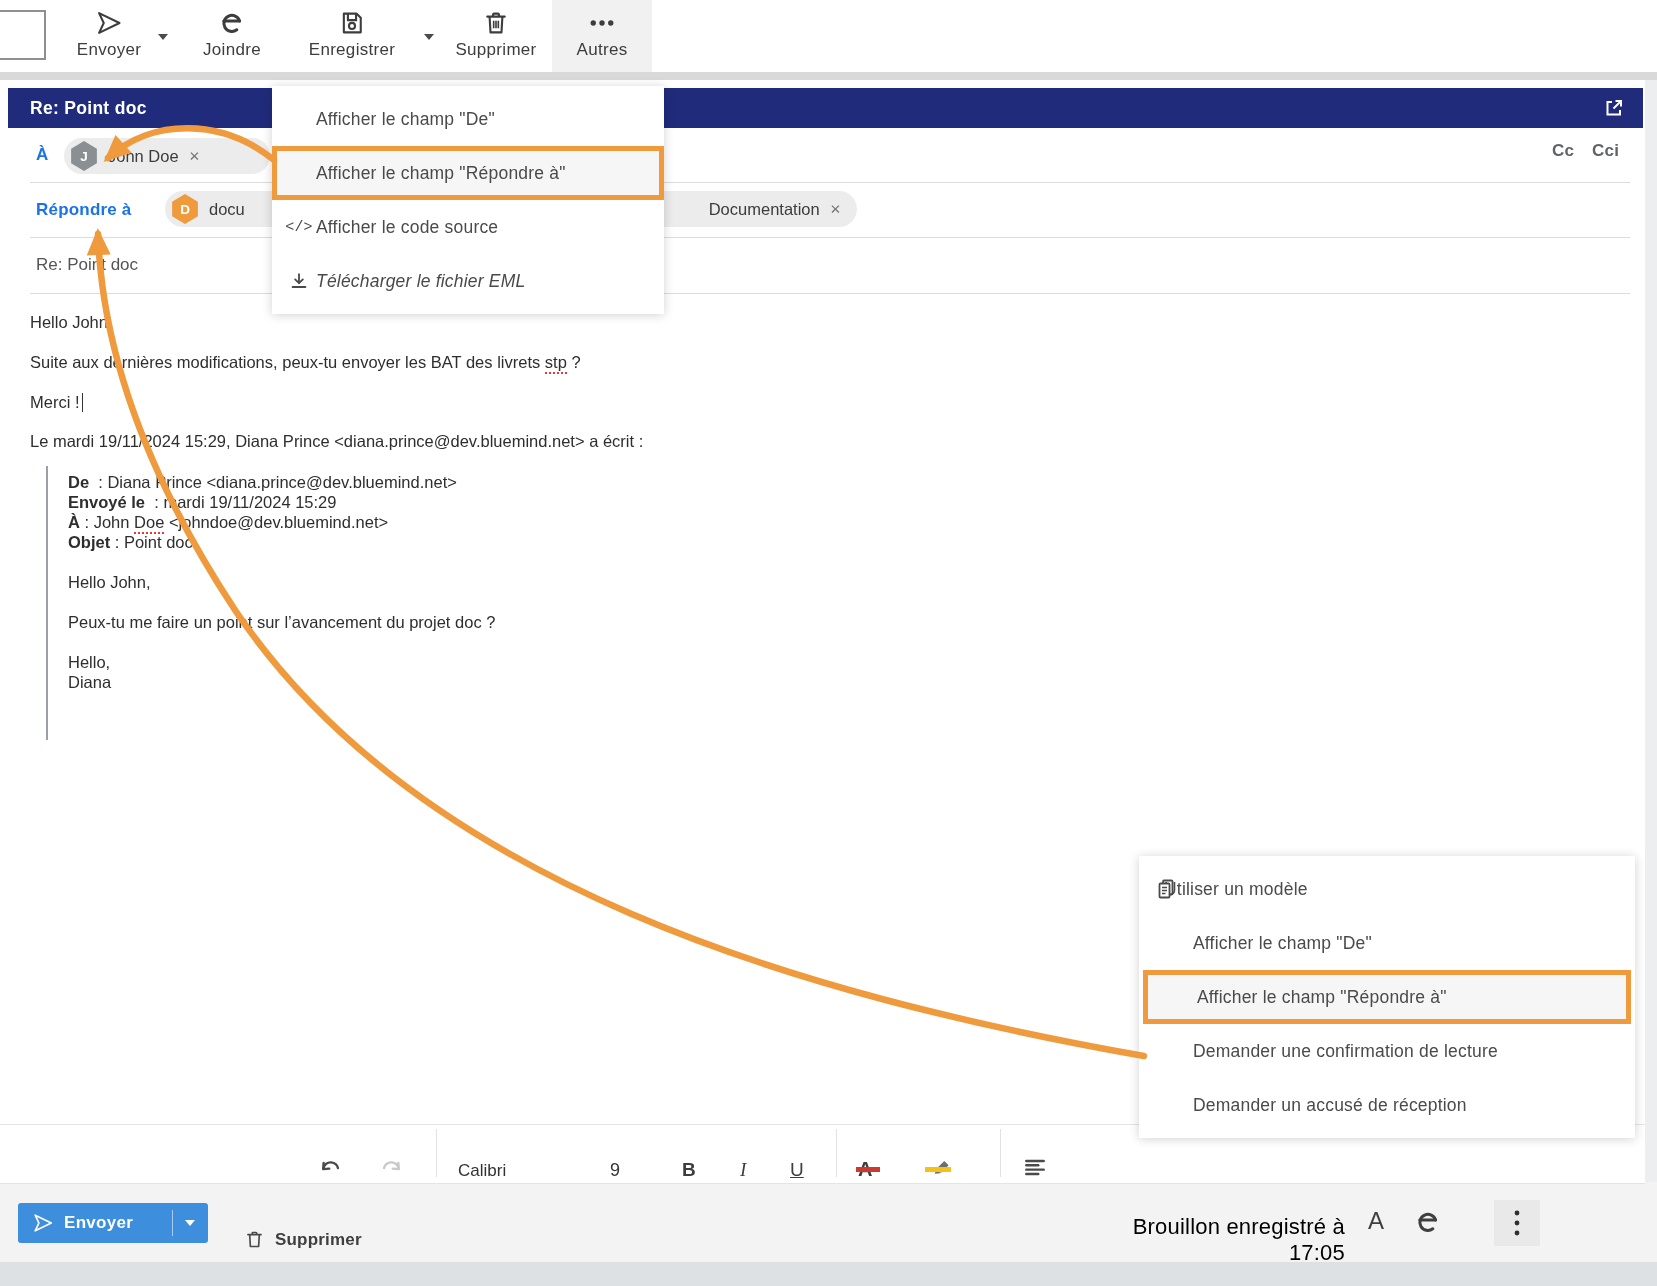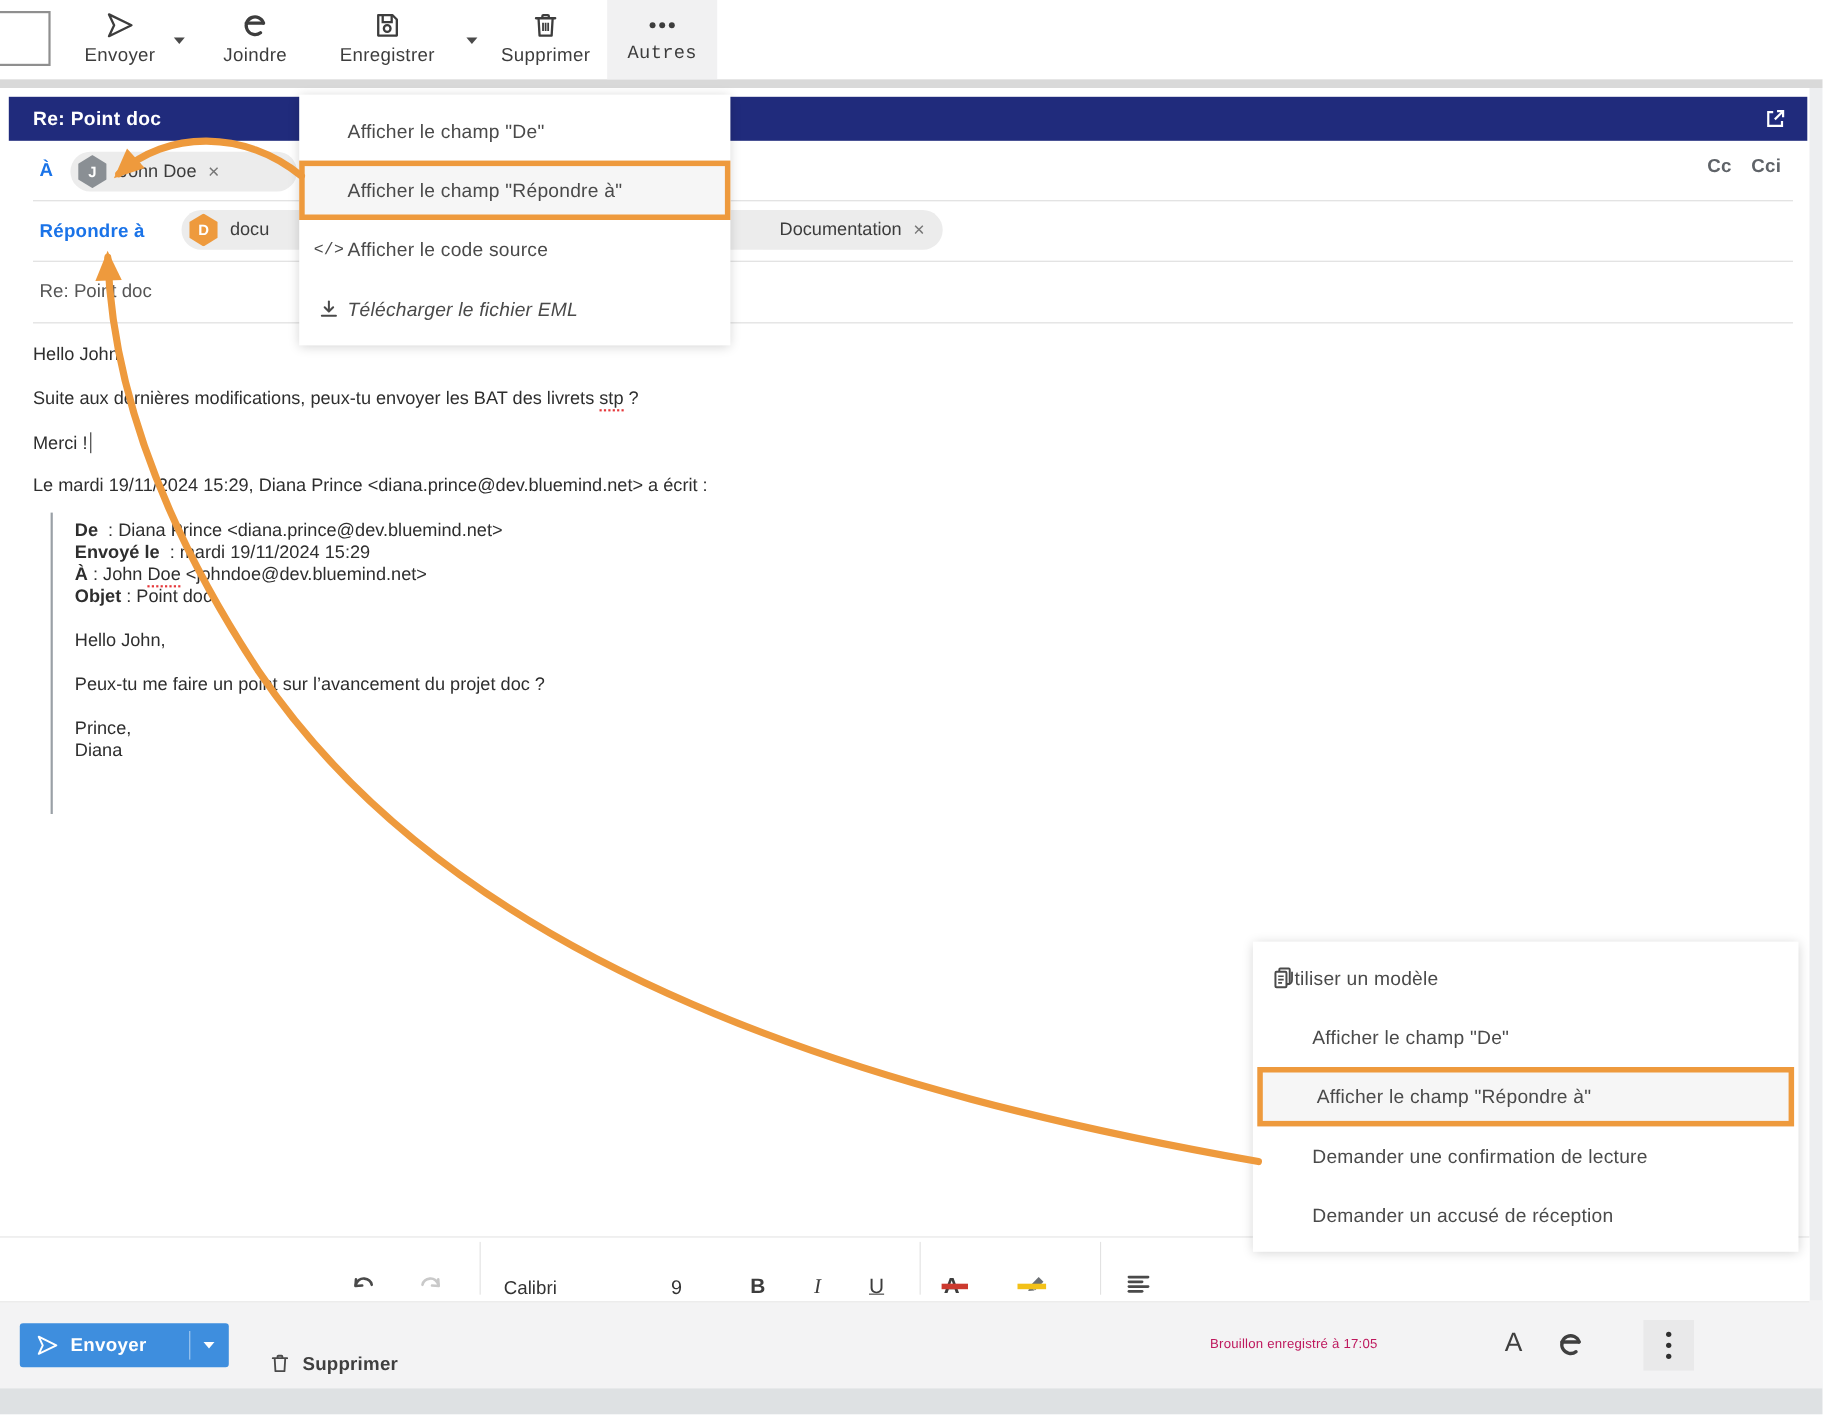--- a/index.html
+++ b/index.html
@@ -102,21 +102,21 @@
           <path d="M4.5 6.5 h15" stroke-linecap="round"></path>
           <path d="M9.5 6.5 V4.8 a.8 .8 0 0 1 .8 -.8 h3.4 a.8 .8 0 0 1 .8 .8 V6.5"></path>
           <path d="M6.5 6.5 l.8 13.5 h9.4 l.8 -13.5" stroke-linejoin="round"></path>
           <path d="M10 10 v6.5 M12 10 v6.5 M14 10 v6.5" stroke-width="1.4"></path>
         </svg>
     </span>
     <span>Supprimer</span>
   </div>
 
   <div class="abs" style="left:552px;top:0;width:100px;height:72px;background:#f1f1f2;"></div>
-  <div class="titem" style="left:552px;width:100px;font-family:Liberation Mono, monospace;">
+  <div class="titem" style="left:552px;width:100px;">
     <span class="ic">
       <svg width="28" height="28" viewBox="0 0 24 24" fill="currentColor">
           <circle cx="4.5" cy="12" r="2.3"></circle>
           <circle cx="12" cy="12" r="2.3"></circle>
           <circle cx="19.5" cy="12" r="2.3"></circle>
         </svg>
     </span>
     <span>Autres</span>
   </div>
 </div>
@@ -169,21 +169,21 @@
 <div class="quote">
   <div><b>De</b><span class="pre">  : </span><span>Diana Prince &lt;diana.prince@dev.bluemind.net&gt;</span></div>
   <div><b>Envoyé le</b><span class="pre">  : </span><span>mardi 19/11/2024 15:29</span></div>
   <div><b>À</b><span class="pre"> : </span><span>John </span><span class="spell">Doe</span><span> &lt;johndoe@dev.bluemind.net&gt;</span></div>
   <div><b>Objet</b><span class="pre"> : </span><span>Point doc</span></div>
   <div class="qgap"></div>
   <div>Hello John,</div>
   <div class="qgap"></div>
   <div>Peux-tu me faire un point sur l’avancement du projet doc ?</div>
   <div class="qgap"></div>
-  <div>Prince,</div>
+  <div>Hello,</div>
   <div>Diana</div>
 </div>
 
 <div class="menu" style="left:272px;top:86px;width:392px;">
   <div class="mitem" style="padding-left:44px;">
     <span>Afficher le champ "De"</span>
   </div>
   <div class="mitem hl" style="padding-left:39px;">
     <span>Afficher le champ "Répondre à"</span>
   </div>
@@ -300,21 +300,21 @@
     <span class="caret" style="position:static;margin:0 13px 0 12px;border-top-color:#fff;"></span>
   </div>
   <div class="fbtn" style="left:244px;top:14px;height:54px;">
     <svg width="21" height="21" viewBox="0 0 24 24" fill="none" stroke="#4a4a4a" stroke-width="1.9">
         <path d="M4.5 6.5 h15" stroke-linecap="round"></path>
         <path d="M9.5 6.5 V4.8 a.8 .8 0 0 1 .8 -.8 h3.4 a.8 .8 0 0 1 .8 .8 V6.5"></path>
         <path d="M6.5 6.5 l.8 13.5 h9.4 l.8 -13.5" stroke-linejoin="round"></path>
       </svg>
     <span style="margin-left:10px;font-size:17px;font-weight:600;color:#3f3f3f;letter-spacing:.2px;">Supprimer</span>
   </div>
-  <div class="abs" style="left:1100px;top:32px;width:245px;font-size:12px;color:#be185d;letter-spacing:.2px;">Brouillon enregistré à 17:05</div>
+  <div class="abs" style="left:1100px;top:32px;width:245px;text-align:right;font-size:22px;color:#000000;letter-spacing:.2px;">Brouillon enregistré à 17:05</div>
   <div class="abs" style="left:1368px;top:25px;font-size:24px;color:#3f3f3f;cursor:pointer;">A</div>
   <div class="abs" style="left:1414px;top:26px;cursor:pointer;">
     <svg width="28" height="28" viewBox="0 0 24 24">
         <path d="M18.5 10.3 a6.9 6.9 0 1 0 -2.4 7.5" fill="none" stroke="#3f3f3f" stroke-width="2.6" stroke-linecap="round"></path>
         <path d="M5 10.3 h13.4" fill="none" stroke="#3f3f3f" stroke-width="2.6" stroke-linecap="round"></path>
       </svg>
   </div>
 
   <div class="abs" style="left:1494px;top:18px;width:46px;height:46px;background:#e9e9ea;"></div>
   <div class="abs" style="left:1507px;top:26px;cursor:pointer;">

